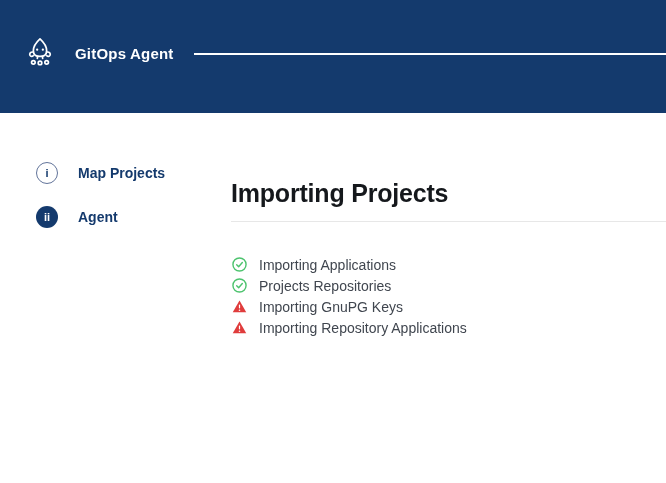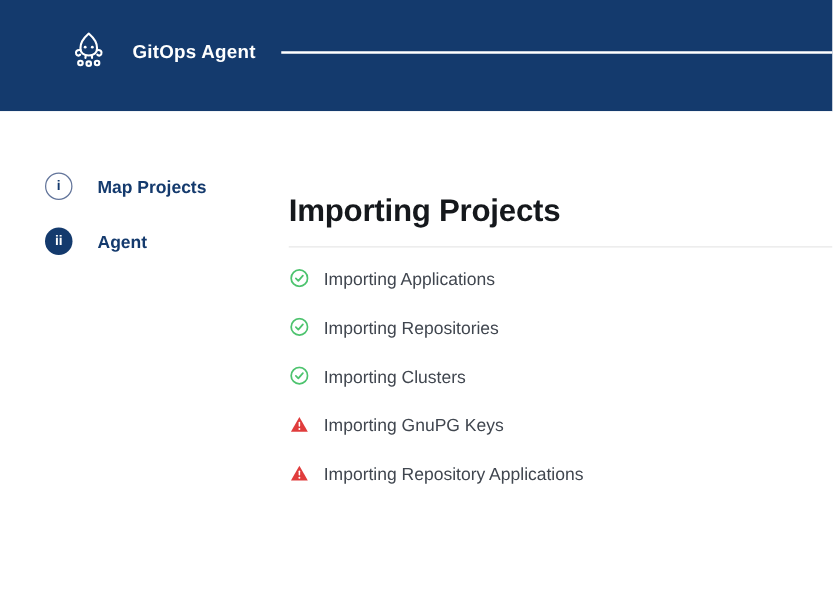--- a/index.html
+++ b/index.html
@@ -12,22 +12,22 @@
   }
   *{box-sizing:border-box;}
   html,body{margin:0;padding:0;}
   body{
     width:666px;height:483px;overflow:hidden;background:#fff;
     font-family:"Liberation Sans","DejaVu Sans",sans-serif;
     -webkit-font-smoothing:antialiased;
   }
   
   .header{
-    height:89px;background:var(--navy);
-    display:flex;align-items:center;padding-left:52px;
+    height:113px;background:var(--navy);
+    display:flex;align-items:center;padding-left:21px;
   }
   .header-inner{
     display:flex;align-items:center;flex:1;transform:translateY(-3px);
   }
   .logo{width:38px;height:40px;display:flex;align-items:center;justify-content:center;}
   .brand{
     margin-left:16px;color:#fff;font-size:15px;font-weight:600;
     letter-spacing:.2px;white-space:nowrap;
   }
   .header-line{flex:1;height:2px;background:#fff;margin-left:20px;}
@@ -43,21 +43,21 @@
   .step-circle.outline{border:1px solid #62749a;color:var(--navy);background:#fff;}
   .step-circle.filled{background:var(--navy);color:#fff;}
   .step-label{margin-left:20px;font-size:14px;font-weight:600;color:var(--navy);text-align:right;}
   
   .main{flex:1;padding-top:66px;}
   .page-title{
     margin:0;font-size:25px;line-height:28px;font-weight:700;
     color:var(--heading);letter-spacing:-.2px;
   }
   .title-divider{border:none;border-top:1px solid var(--rule);margin:14px 0 0 0;}
-  .status-list{margin-top:16px;display:flex;flex-direction:column;gap:22px;justify-content:center;}
+  .status-list{margin-top:34px;display:flex;flex-direction:column;gap:4px;justify-content:center;}
   .status-row{display:flex;align-items:center;height:17px;}
   .status-icon{width:16px;height:16px;display:flex;align-items:center;justify-content:center;}
   .status-label{margin-left:12px;font-size:14px;color:var(--text);}
 </style>
 </head>
 <body>
 
 <div class="app">
 
   <header class="header">
@@ -107,30 +107,21 @@
             </span>
             <span class="status-label">Importing Applications</span>
           </div>
           <div class="status-row">
             <span class="status-icon">
               <svg viewBox="0 0 16 16" width="15" height="15">
                 <circle cx="8" cy="8" r="7" fill="none" stroke="#4DC36E" stroke-width="1.5"></circle>
                 <path d="M5 8.3 L7.1 10.4 L11 5.9" fill="none" stroke="#4DC36E" stroke-width="1.5" stroke-linecap="round" stroke-linejoin="round"></path>
               </svg>
             </span>
-            <span class="status-label">Importing Repositories</span>
-          </div>
-          <div class="status-row">
-            <span class="status-icon">
-              <svg viewBox="0 0 16 16" width="15" height="15">
-                <circle cx="8" cy="8" r="7" fill="none" stroke="#4DC36E" stroke-width="1.5"></circle>
-                <path d="M5 8.3 L7.1 10.4 L11 5.9" fill="none" stroke="#4DC36E" stroke-width="1.5" stroke-linecap="round" stroke-linejoin="round"></path>
-              </svg>
-            </span>
-            <span class="status-label">Importing Clusters</span>
+            <span class="status-label">Projects Repositories</span>
           </div>
           <div class="status-row">
             <span class="status-icon">
               <svg viewBox="0 0 16 16" width="15" height="15">
                 <path d="M8 1.6 L15.2 14.2 H0.8 Z" fill="#E03C3C"></path>
                 <rect x="7.35" y="5.8" width="1.3" height="4.2" rx="0.65" fill="#ffffff"></rect>
                 <circle cx="8" cy="12" r="0.85" fill="#ffffff"></circle>
               </svg>
             </span>
             <span class="status-label">Importing GnuPG Keys</span>

